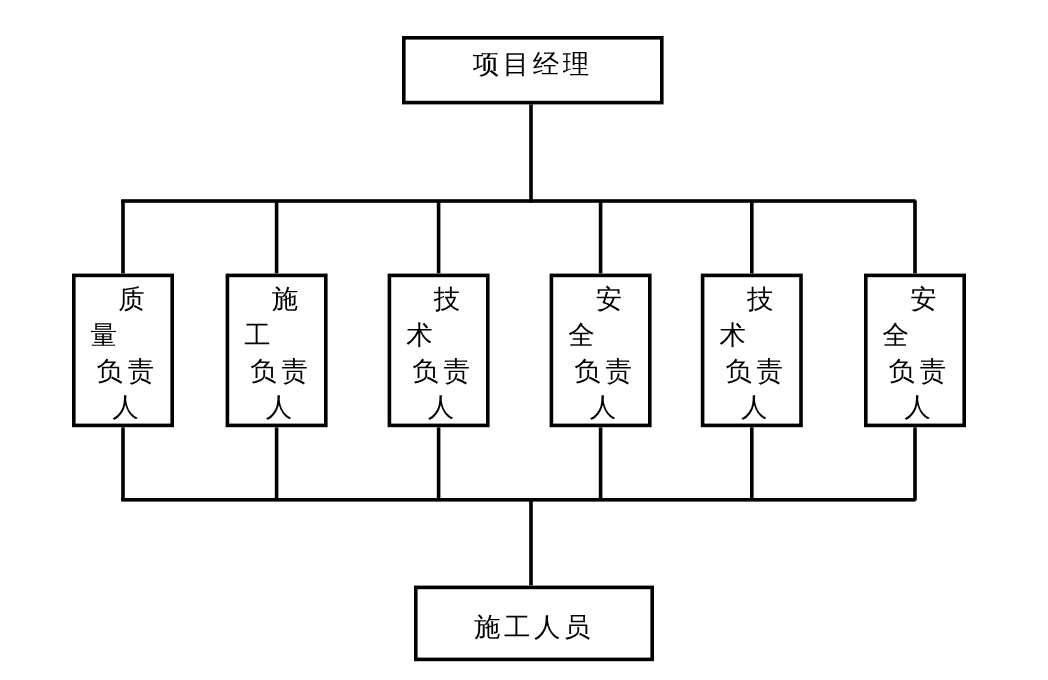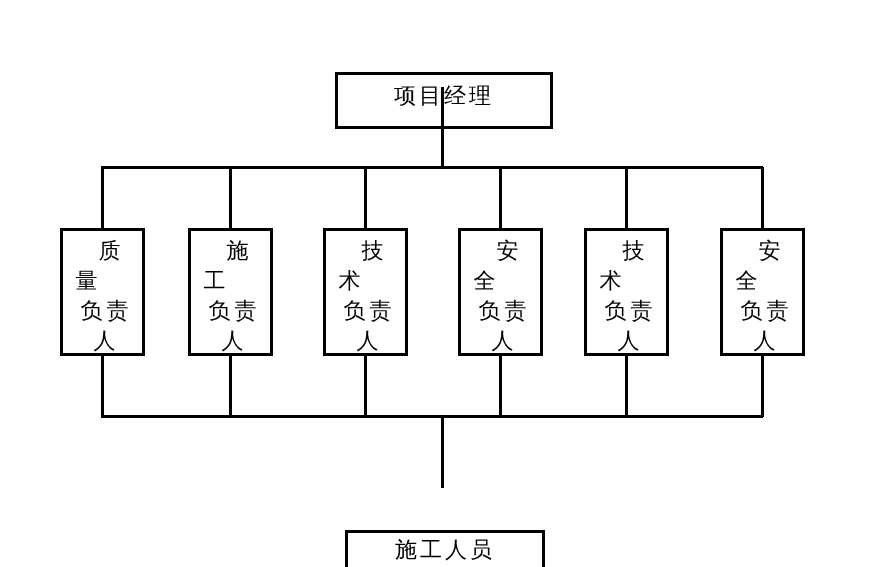--- a/index.html
+++ b/index.html
@@ -17,24 +17,23 @@
   }
   .box {
     position: absolute;
     border: 3px solid #000000;
     background: #ffffff;
   }
   .hbox {
     text-align: center;
     font-size: 22px;
     letter-spacing: 3px;
-    margin-top: 42px;
   }
   .top-box    { left: 335px; top: 30px;  width: 218px; height: 57px; padding-top: 6px; }
-  .bottom-box { left: 345px; top: 488px; width: 200px; height: 63px; padding-top: 2px; }
+  .bottom-box { left: 345px; top: 488px; width: 200px; height: 63px; padding-top: 17px; }
   .mbox {
     top: 228px;
     width: 85px;
     height: 128px;
     padding-top: 5px;
     font-size: 22px;
   }
   .mbox-1 { left: 60px; }
   .mbox-2 { left: 188px; }
   .mbox-3 { left: 323px; }

